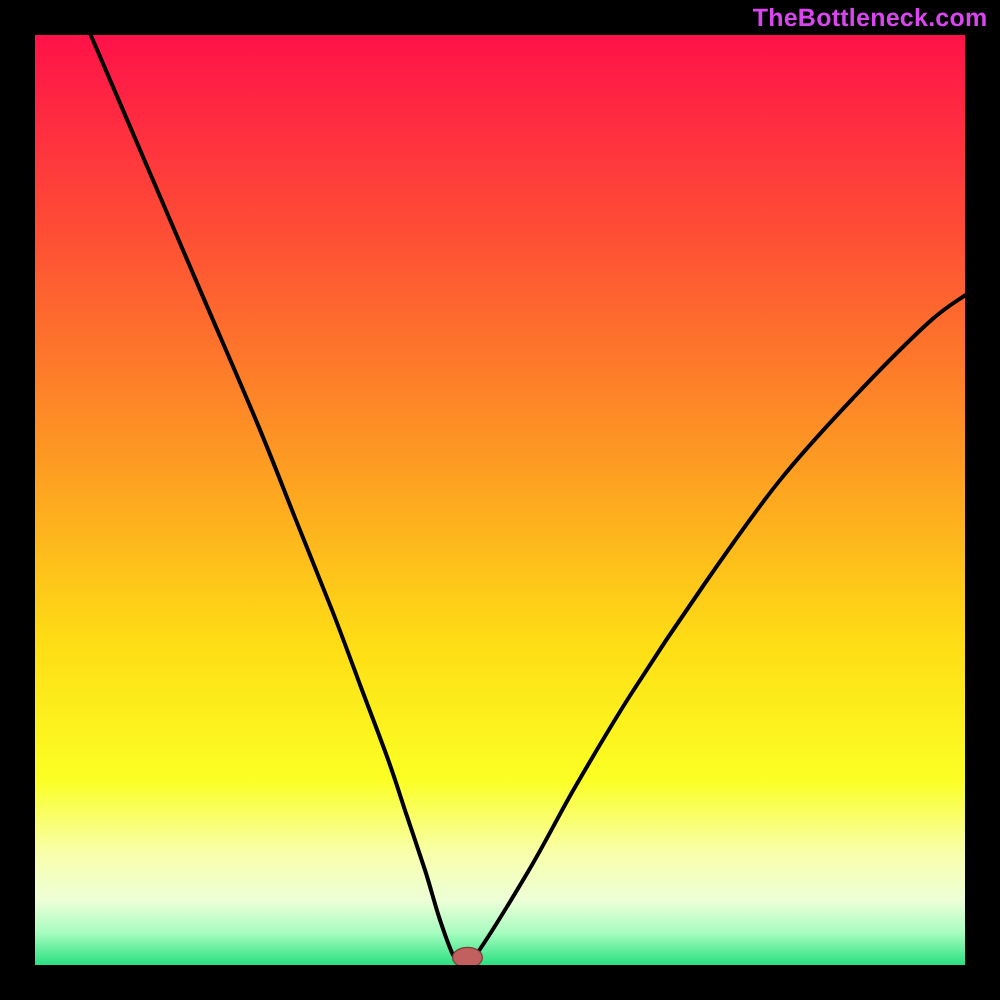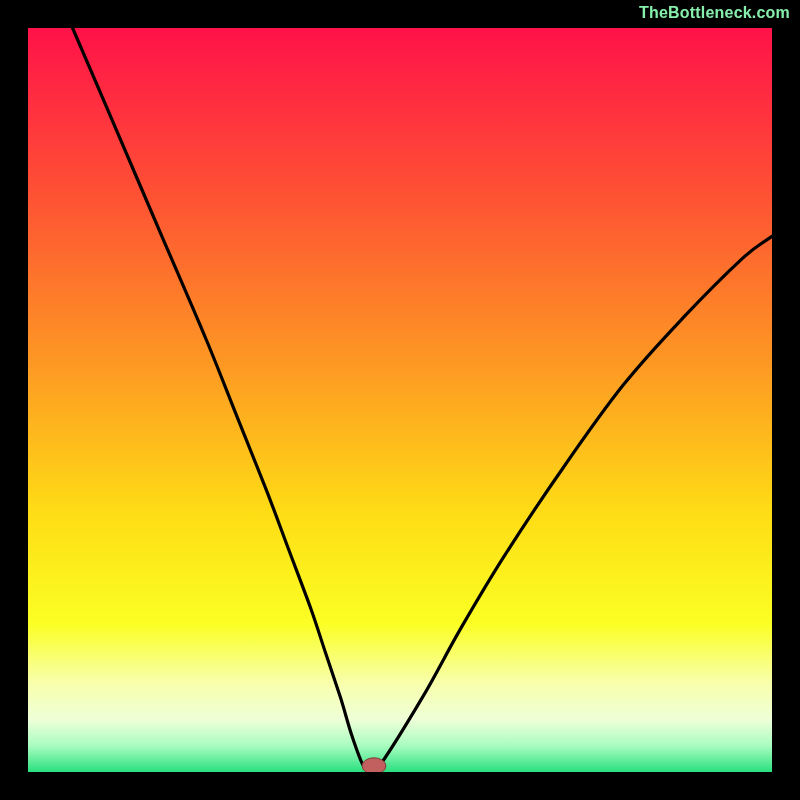--- a/index.html
+++ b/index.html
@@ -23,23 +23,23 @@
     position: absolute;
     left: 28px;
     top: 28px;
     width: 744px;
     height: 744px;
   }
   .watermark {
     position: absolute;
     top: 4px;
     right: 10px;
-    font-size: 16px;
+    font-size: 20px;
     font-weight: 600;
-    color: #86efac;
+    color: #d946ef;
     letter-spacing: 0.2px;
     font-family: Arial, Helvetica, sans-serif;
   }
   svg { display: block; }
 </style>
 </head>
 <body>
 
 <div class="frame">
 

